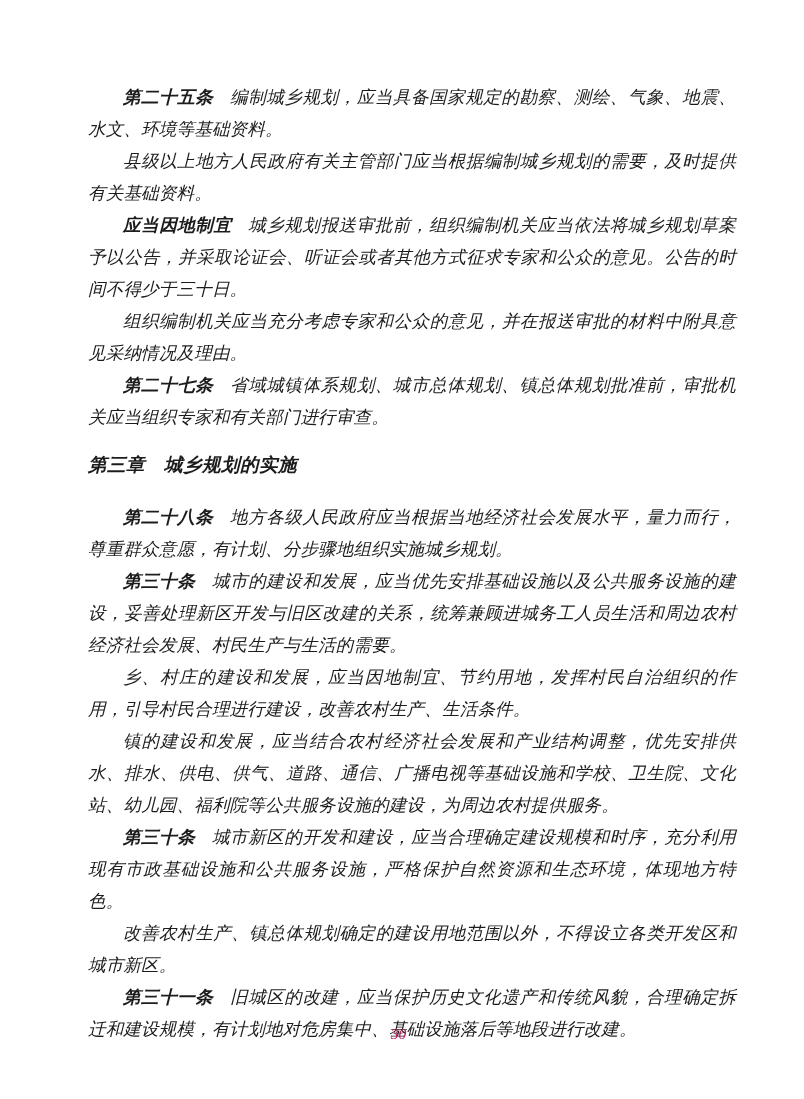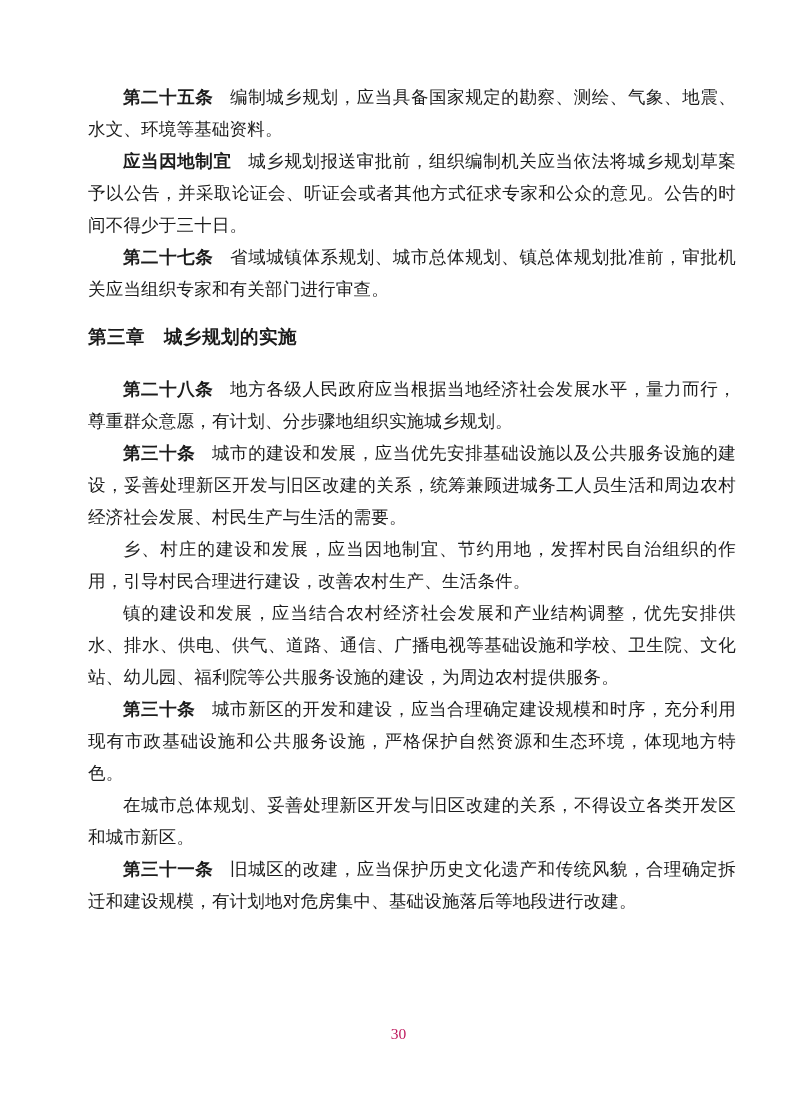--- a/index.html
+++ b/index.html
@@ -1,15 +1,15 @@
 <!DOCTYPE html>
 <html><head>
 <meta charset="utf-8">
 <style>
-  * { margin: 0; padding: 0; box-sizing: border-box; }
+  * { margin: 0; padding: 0; box-sizing: border-box; font-style: italic; }
   html, body { background: #ffffff; }
   body {
     width: 804px;
     height: 1099px;
     position: relative;
     overflow: hidden;
     font-family: "Liberation Serif", "DejaVu Serif", serif;
     color: #1c1c1c;
   }
   .page {
@@ -45,25 +45,27 @@
     font-size: 15.5px;
     color: #be185d;
   }
 </style>
 </head>
 <body>
 
 <div class="page">
   <div class="content">
       <p class="para"><span class="article-label">第二十五条</span><span>编制城乡规划，应当具备国家规定的勘察、测绘、气象、地震、水文、环境等基础资料。</span></p>
+      <p class="para">县级以上地方人民政府有关主管部门应当根据编制城乡规划的需要，及时提供有关基础资料。</p>
       <p class="para"><span class="article-label">应当因地制宜</span><span>城乡规划报送审批前，组织编制机关应当依法将城乡规划草案予以公告，并采取论证会、听证会或者其他方式征求专家和公众的意见。公告的时间不得少于三十日。</span></p>
+      <p class="para">组织编制机关应当充分考虑专家和公众的意见，并在报送审批的材料中附具意见采纳情况及理由。</p>
       <p class="para"><span class="article-label">第二十七条</span><span>省域城镇体系规划、城市总体规划、镇总体规划批准前，审批机关应当组织专家和有关部门进行审查。</span></p>
       <div class="chapter-heading">第三章　城乡规划的实施</div>
       <p class="para"><span class="article-label">第二十八条</span><span>地方各级人民政府应当根据当地经济社会发展水平，量力而行，尊重群众意愿，有计划、分步骤地组织实施城乡规划。</span></p>
       <p class="para"><span class="article-label">第三十条</span><span>城市的建设和发展，应当优先安排基础设施以及公共服务设施的建设，妥善处理新区开发与旧区改建的关系，统筹兼顾进城务工人员生活和周边农村经济社会发展、村民生产与生活的需要。</span></p>
       <p class="para">乡、村庄的建设和发展，应当因地制宜、节约用地，发挥村民自治组织的作用，引导村民合理进行建设，改善农村生产、生活条件。</p>
       <p class="para">镇的建设和发展，应当结合农村经济社会发展和产业结构调整，优先安排供水、排水、供电、供气、道路、通信、广播电视等基础设施和学校、卫生院、文化站、幼儿园、福利院等公共服务设施的建设，为周边农村提供服务。</p>
       <p class="para"><span class="article-label">第三十条</span><span>城市新区的开发和建设，应当合理确定建设规模和时序，充分利用现有市政基础设施和公共服务设施，严格保护自然资源和生态环境，体现地方特色。</span></p>
-      <p class="para">在城市总体规划、妥善处理新区开发与旧区改建的关系，不得设立各类开发区和城市新区。</p>
+      <p class="para">改善农村生产、镇总体规划确定的建设用地范围以外，不得设立各类开发区和城市新区。</p>
       <p class="para"><span class="article-label">第三十一条</span><span>旧城区的改建，应当保护历史文化遗产和传统风貌，合理确定拆迁和建设规模，有计划地对危房集中、基础设施落后等地段进行改建。</span></p>
     </div>
   <div class="page-number">30</div>
 </div>
 
 </body></html>

